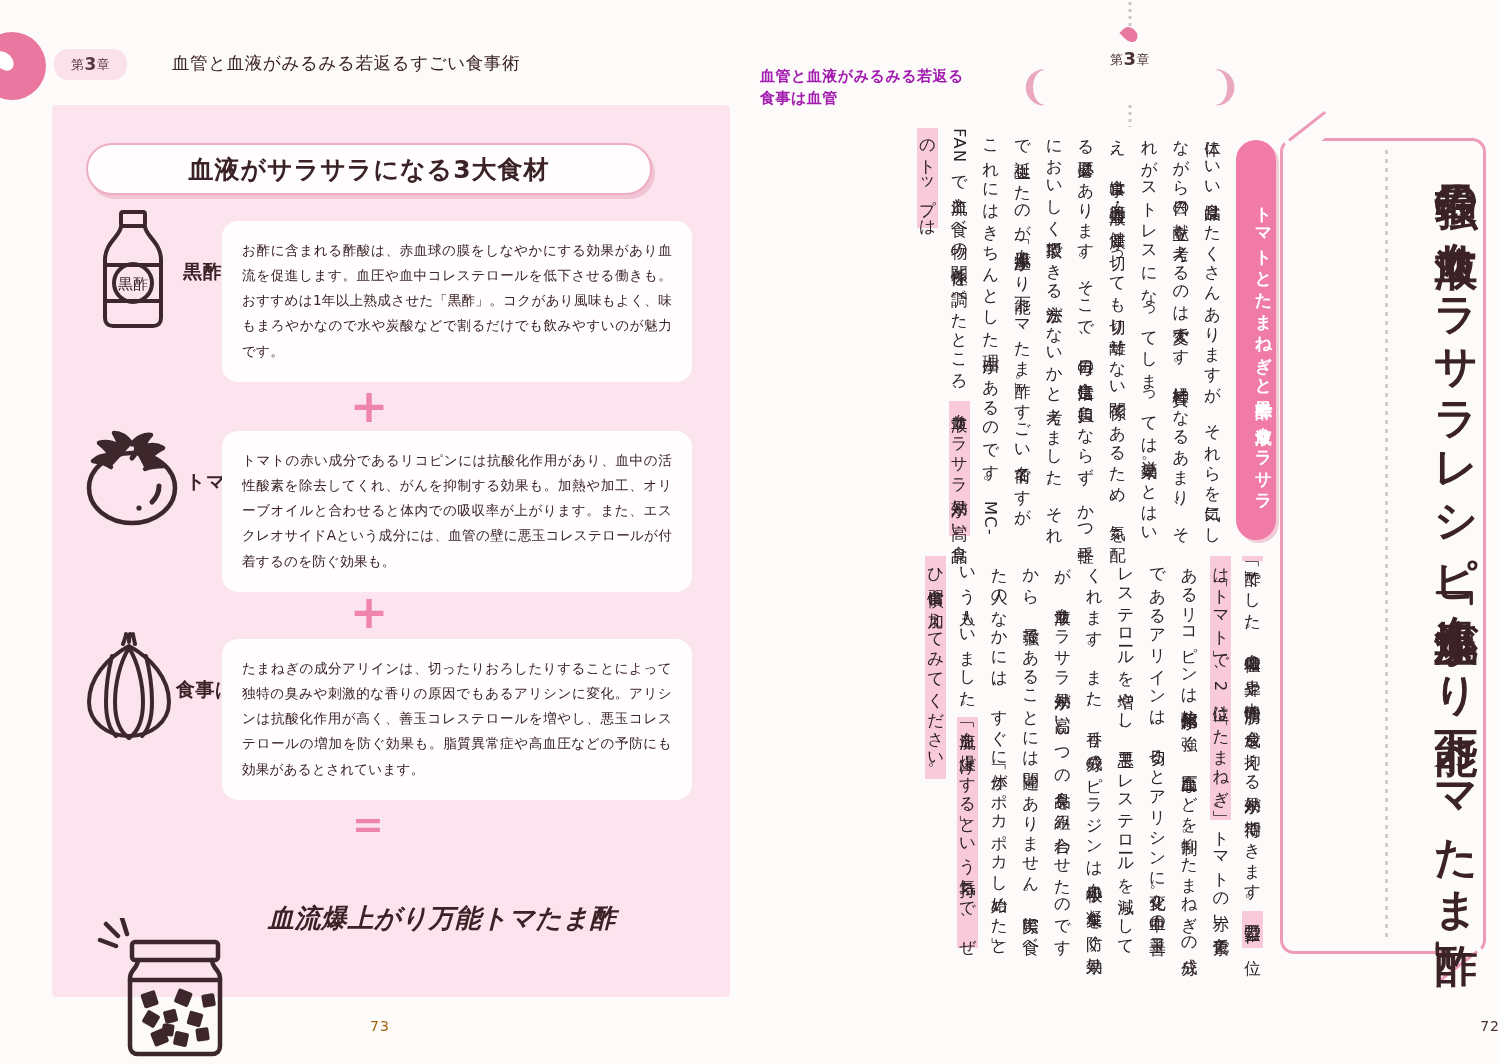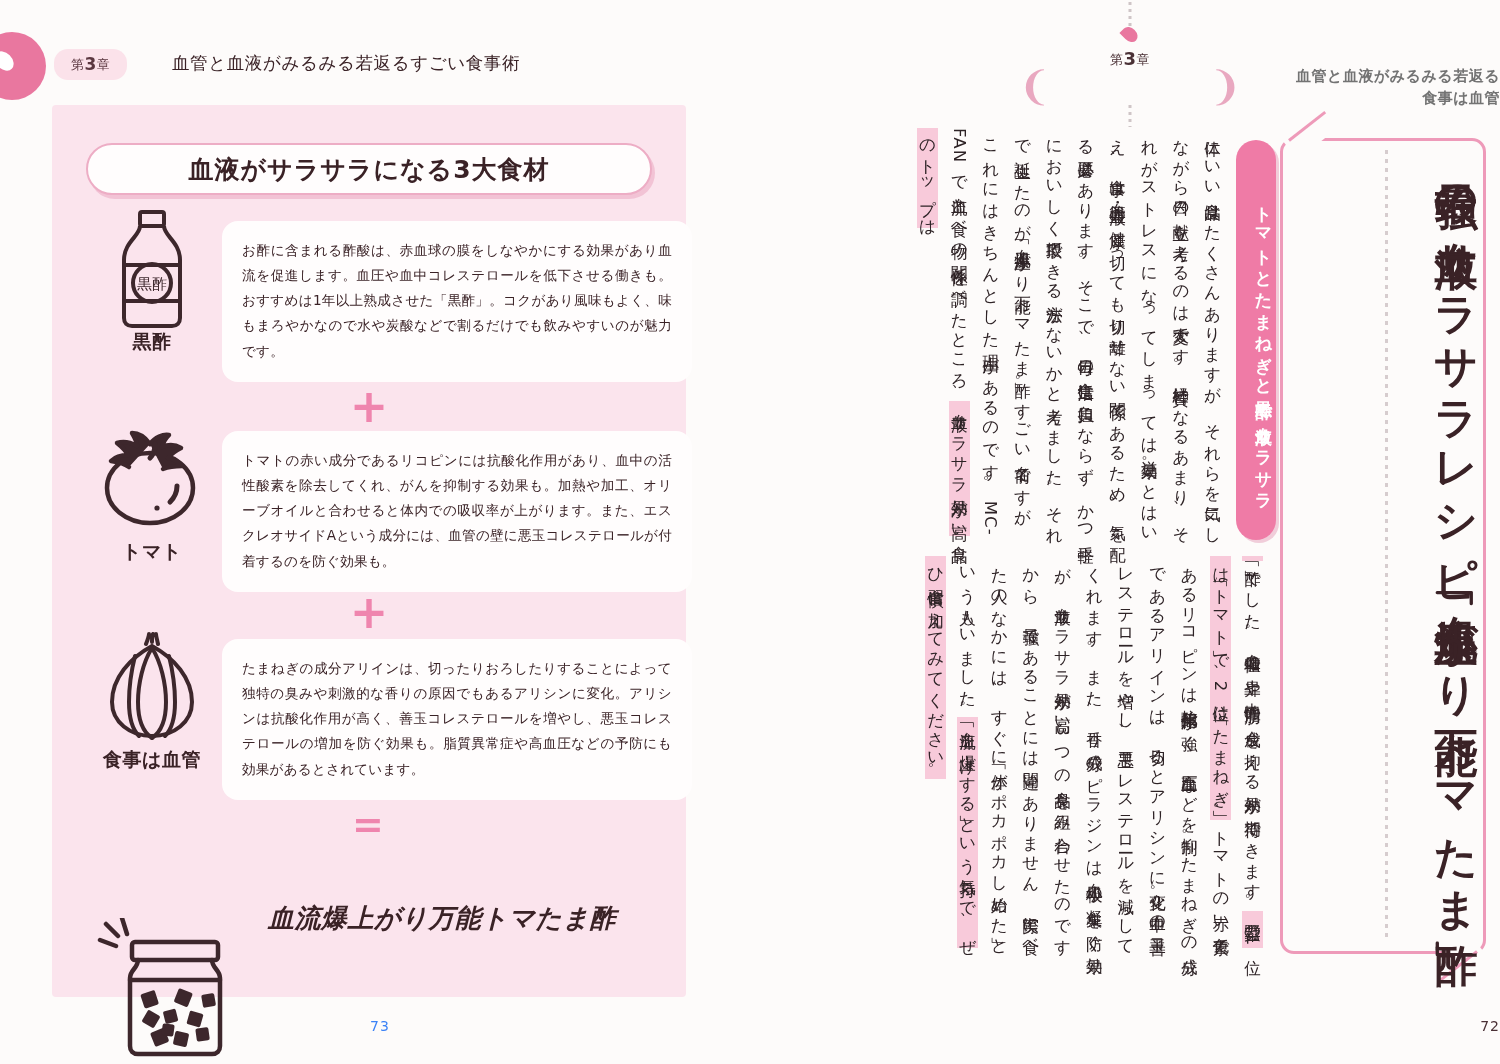--- a/index.html
+++ b/index.html
@@ -39,35 +39,35 @@
   .run-chip b{font-size:17px;font-weight:700;vertical-align:-1px;}
   .run-title{
     position:absolute;left:172px;top:19px;
     font-size:17.5px;font-weight:400;letter-spacing:.6px;color:#3a2226;
     white-space:nowrap;
   }
 
   
   .panel{
     position:absolute;left:52px;top:105px;width:634px;height:892px;
-    background:#fbe4ed;border-radius:4px;
+    background:#fbe4ed;border-radius:4px;padding-left:44px;
   }
   .panel-title-wrap{position:absolute;left:34px;top:38px;width:566px;height:52px;}
   .panel-title{
     position:absolute;inset:0;
     background:#fffdfd;border:2px solid #edadc5;border-radius:26px;
     box-shadow:3px 4px 0 #f2c3d5;
     display:flex;align-items:center;justify-content:center;
     font-size:25px;font-weight:700;letter-spacing:1px;color:#3a2226;
   }
 
   .item{position:absolute;left:0;width:634px;}
   .item .icon-col{
     position:absolute;left:30px;top:0;width:140px;
-    display:flex;flex-direction:column;align-items:center;
+    display:flex;align-items:center;
   }
   .icon-box{width:110px;height:110px;display:flex;align-items:center;justify-content:center;}
   .icon-label{
     margin-top:4px;font-size:19px;font-weight:700;letter-spacing:.5px;color:#3a2226;
     white-space:nowrap;
   }
   .bubble{
     position:absolute;left:170px;top:6px;width:430px;
     background:#fffdfd;border-radius:16px;
     padding:17px 20px 18px;
@@ -92,21 +92,21 @@
   .concl .txt{position:absolute;left:180px;top:0;width:420px;text-align:center;}
   .concl-sub{font-size:15px;font-weight:700;letter-spacing:.5px;color:#3a2226;}
   .concl-head{font-size:26px;font-weight:700;letter-spacing:.5px;color:#3a2226;margin-top:6px;font-style:italic;}
   .concl-body{
     margin-top:8px;font-size:13.6px;line-height:1.85;color:#3a2226;
     text-align:justify;letter-spacing:.2px;
   }
 
   .folio{
     position:absolute;bottom:30px;width:100%;text-align:center;
-    font-size:14px;color:#3b82f6;letter-spacing:1px;
+    font-size:14px;color:#a16207;letter-spacing:1px;
   }
 
   
   .rp-head{position:absolute;left:0;right:0;top:0;height:120px;}
   .dots-top{
     position:absolute;left:50%;transform:translateX(-50%);top:2px;
     width:3px;height:24px;
     background-image:linear-gradient(#cfc5c7 45%,transparent 0);
     background-size:3px 7px;
   }
@@ -119,22 +119,22 @@
   .head-drop{
     position:absolute;left:50%;transform:translateX(-50%) rotate(-45deg);top:26px;
     width:13px;height:17px;background:#e9779f;border-radius:0 50% 50% 50%;
   }
   .head-chap{
     position:absolute;left:0;right:0;top:48px;text-align:center;
     font-size:13px;color:#4a3035;letter-spacing:.5px;
   }
   .head-chap b{font-size:18px;font-weight:700;vertical-align:-1px;}
   .head-title{
-    position:absolute;left:0;right:0;top:66px;text-align:right;
-    font-size:15px;font-weight:700;line-height:1.45;color:#737373;letter-spacing:.5px;
+    position:absolute;left:0;right:0;top:66px;text-align:left;
+    font-size:15px;font-weight:700;line-height:1.45;color:#a21caf;letter-spacing:.5px;
   }
   .brk{
     position:absolute;top:66px;font-size:40px;color:#e9a8c0;font-weight:400;
     line-height:1;font-family:"DejaVu Serif",serif;
   }
   .brk.l{left:258px;}
   .brk.r{right:258px;}
 
   
   .title-frame{

